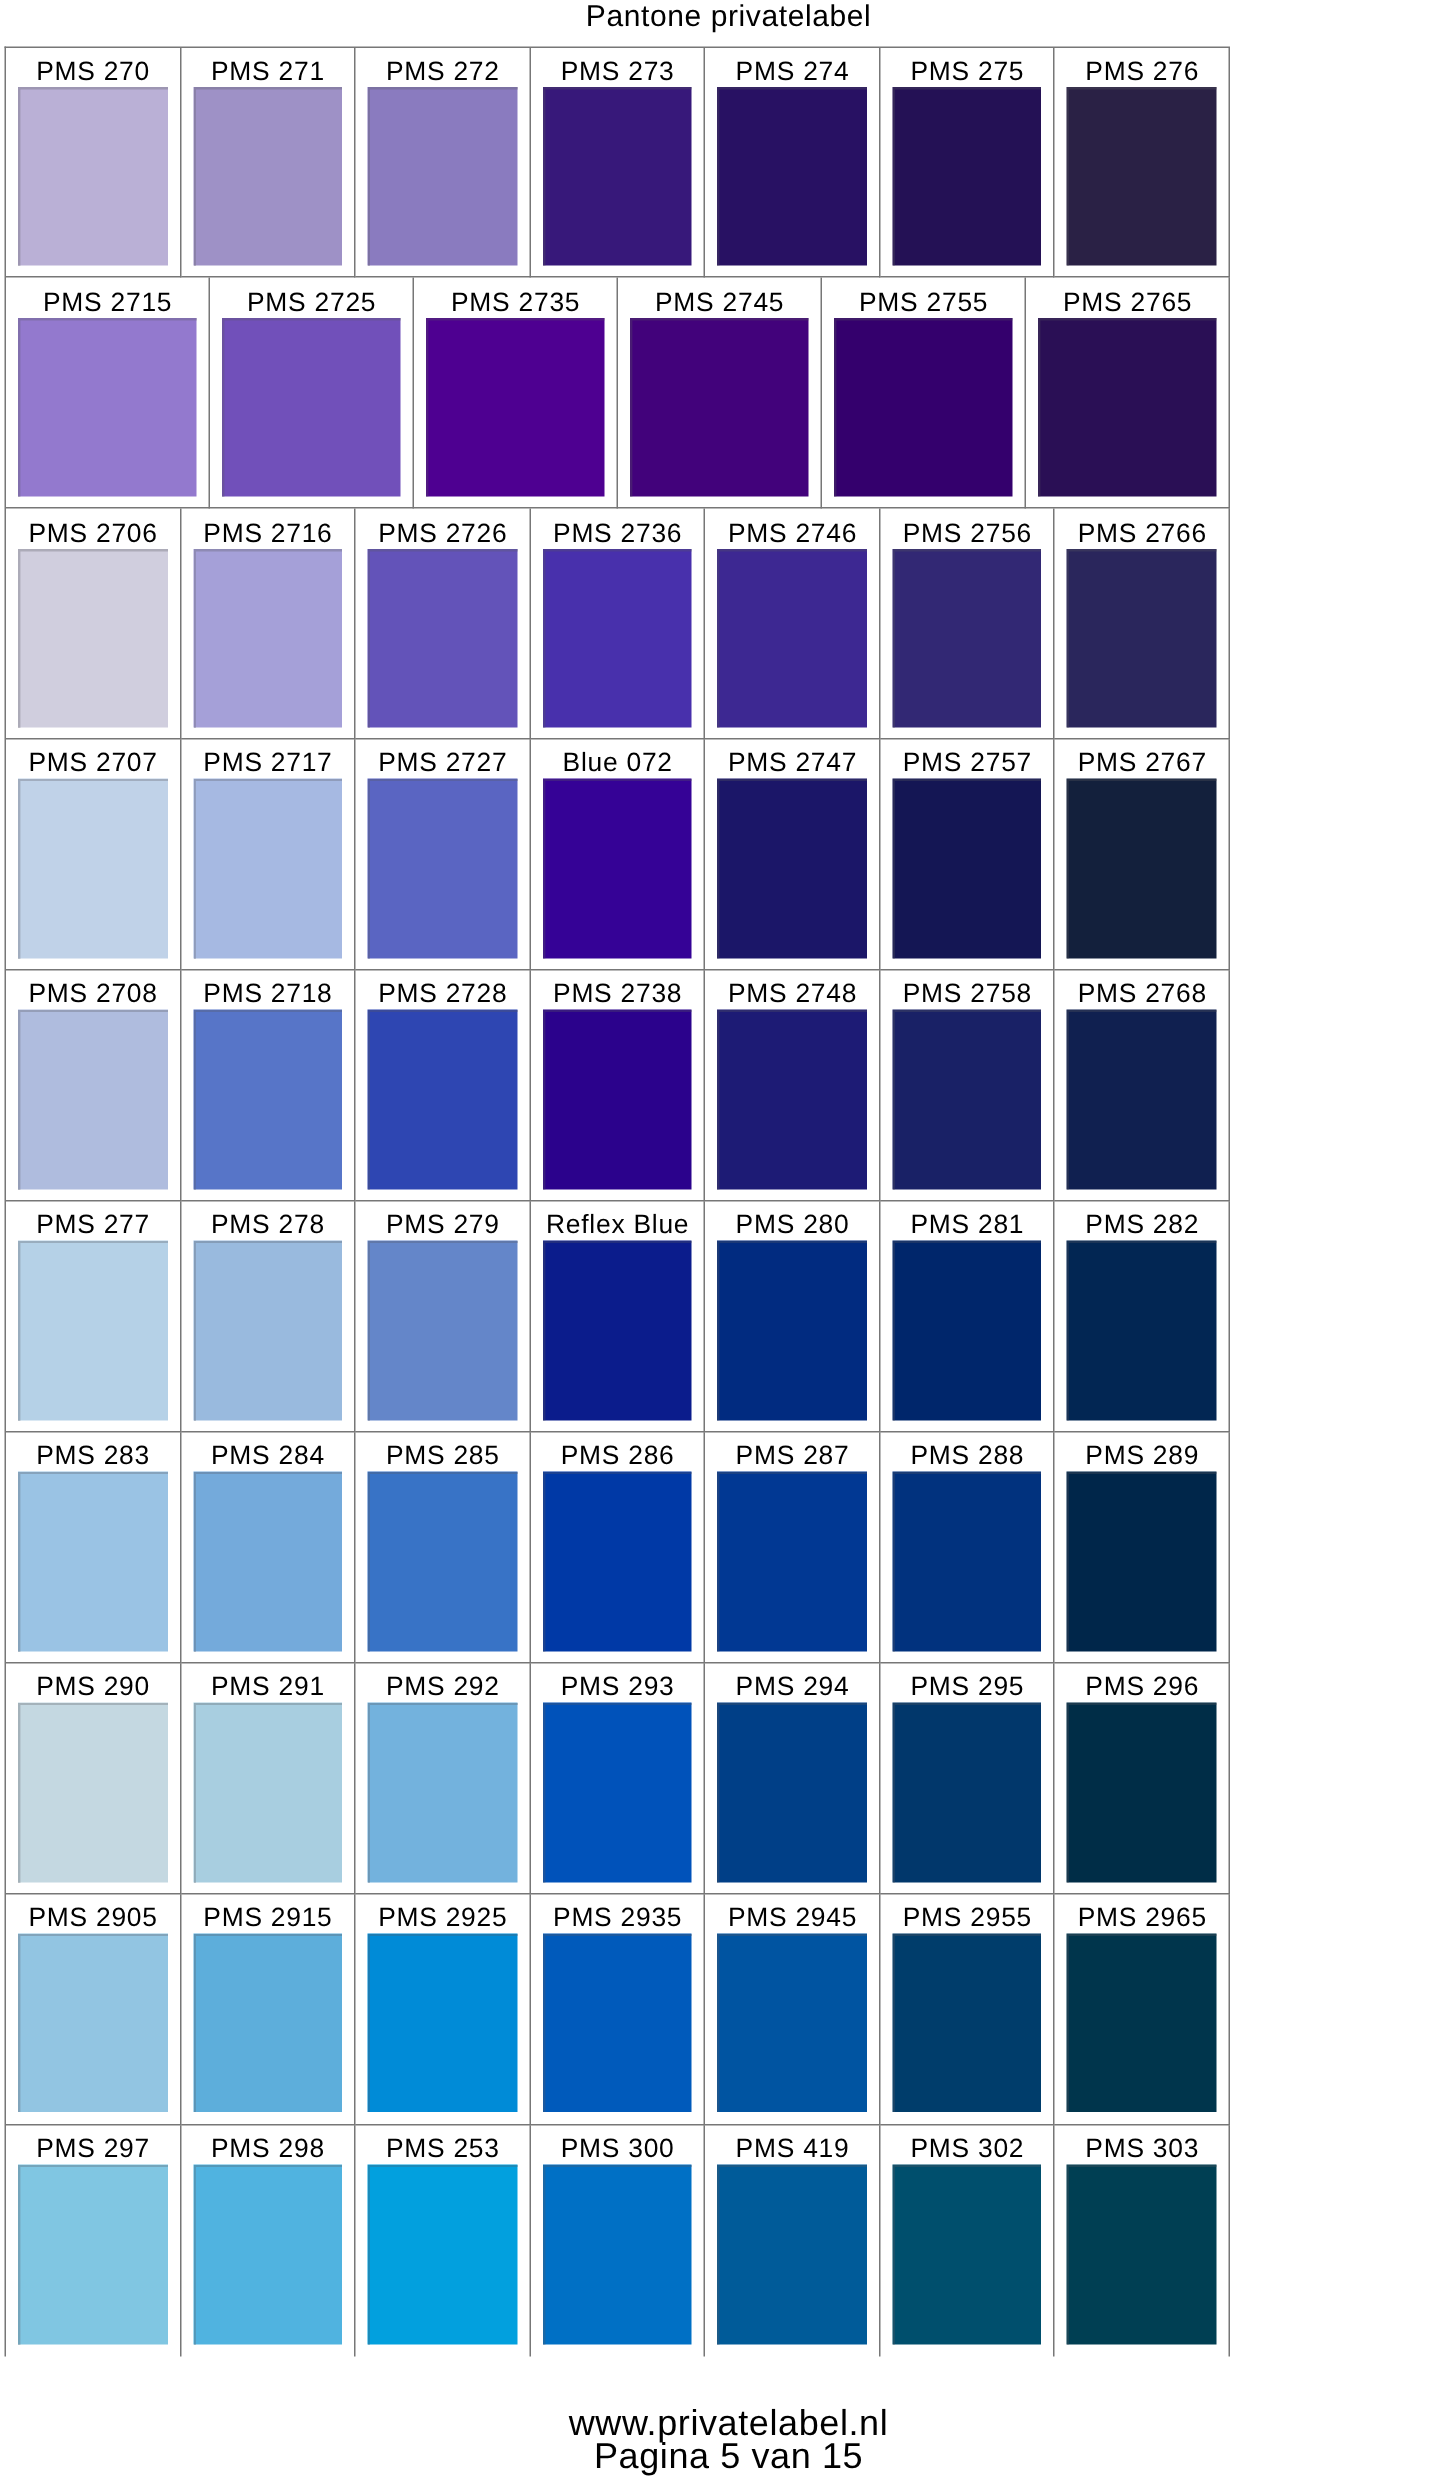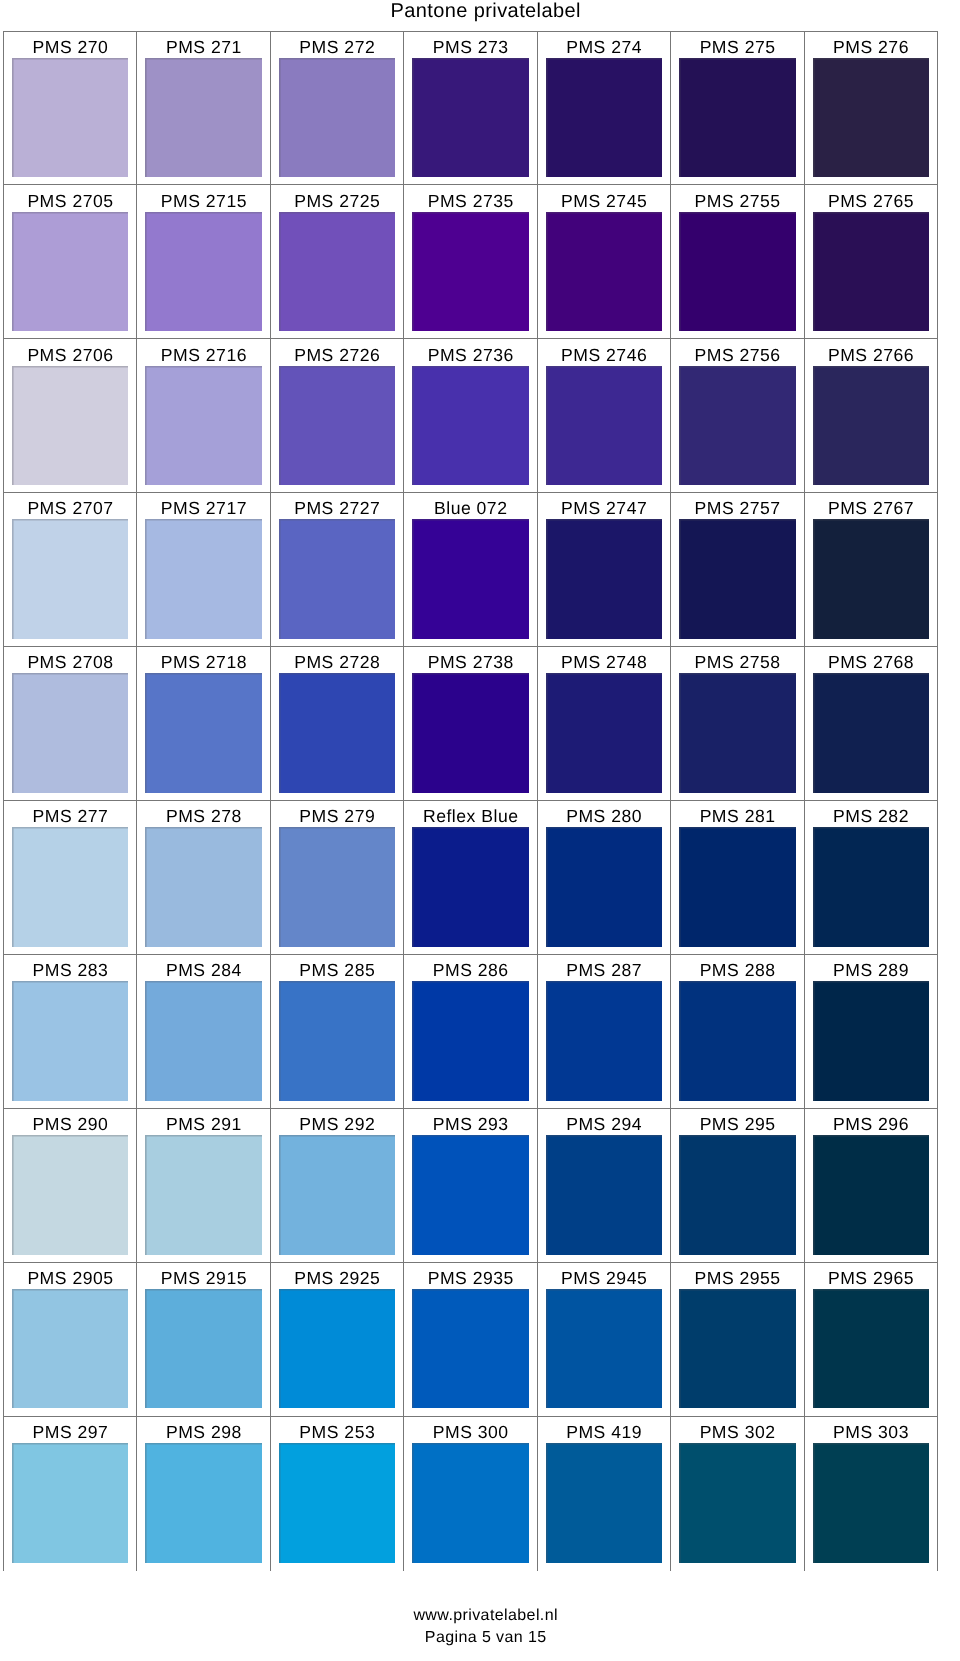--- a/index.html
+++ b/index.html
@@ -32,21 +32,21 @@
     font-size: 20px;
     line-height: 22px;
     letter-spacing: 0.4px;
     text-indent: 0.4px;
     white-space: nowrap;
   }
   .grid {
     position: absolute;
     left: 3px;
     top: 30.5px;
-    width: 935px;
+    width: 817px;
     border-top: 1.3px solid #777777;
     border-left: 1.3px solid #777777;
     box-sizing: border-box;
   }
   .row {
     display: flex;
     width: 100%;
     height: 153.92px;
     box-sizing: border-box;
   }
@@ -79,21 +79,21 @@
   .row:last-child .cell {
     border-bottom: 0;
     text-align: center;
   }
   .footer {
     position: absolute;
     left: 11px;
     top: 1605px;
     width: 949px;
     text-align: center;
-    font-size: 16px;
+    font-size: 24px;
     line-height: 22.3px;
     letter-spacing: 0.4px;
     text-indent: 0.4px;
     white-space: nowrap;
   }
 </style>
 </head>
 <body>
 
 <div class="page">
@@ -123,24 +123,20 @@
         <div class="cell">
           <div class="cell-label">PMS 275</div>
           <div class="swatch" style="background: rgb(36, 17, 85);"></div>
         </div>
         <div class="cell">
           <div class="cell-label">PMS 276</div>
           <div class="swatch" style="background: rgb(42, 33, 69);"></div>
         </div>
       </div>
       <div class="row">
-        <div class="cell">
-          <div class="cell-label">PMS 2705</div>
-          <div class="swatch" style="background: rgb(173, 157, 214);"></div>
-        </div>
         <div class="cell">
           <div class="cell-label">PMS 2715</div>
           <div class="swatch" style="background: rgb(147, 121, 206);"></div>
         </div>
         <div class="cell">
           <div class="cell-label">PMS 2725</div>
           <div class="swatch" style="background: rgb(113, 80, 186);"></div>
         </div>
         <div class="cell">
           <div class="cell-label">PMS 2735</div>

